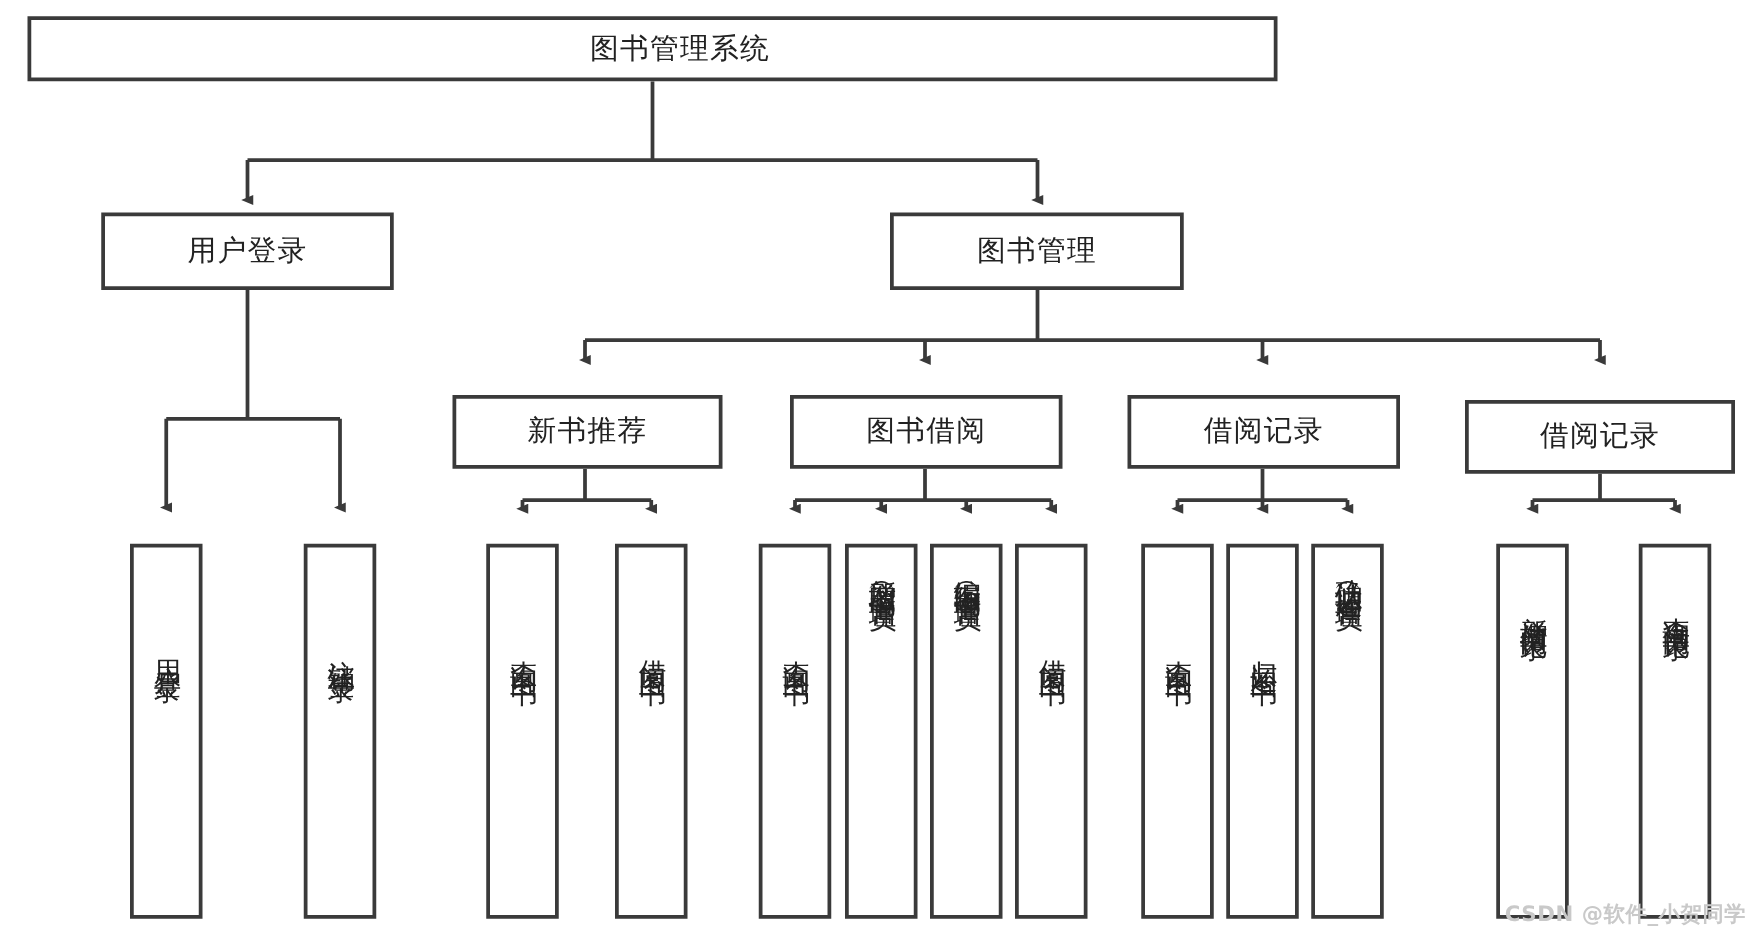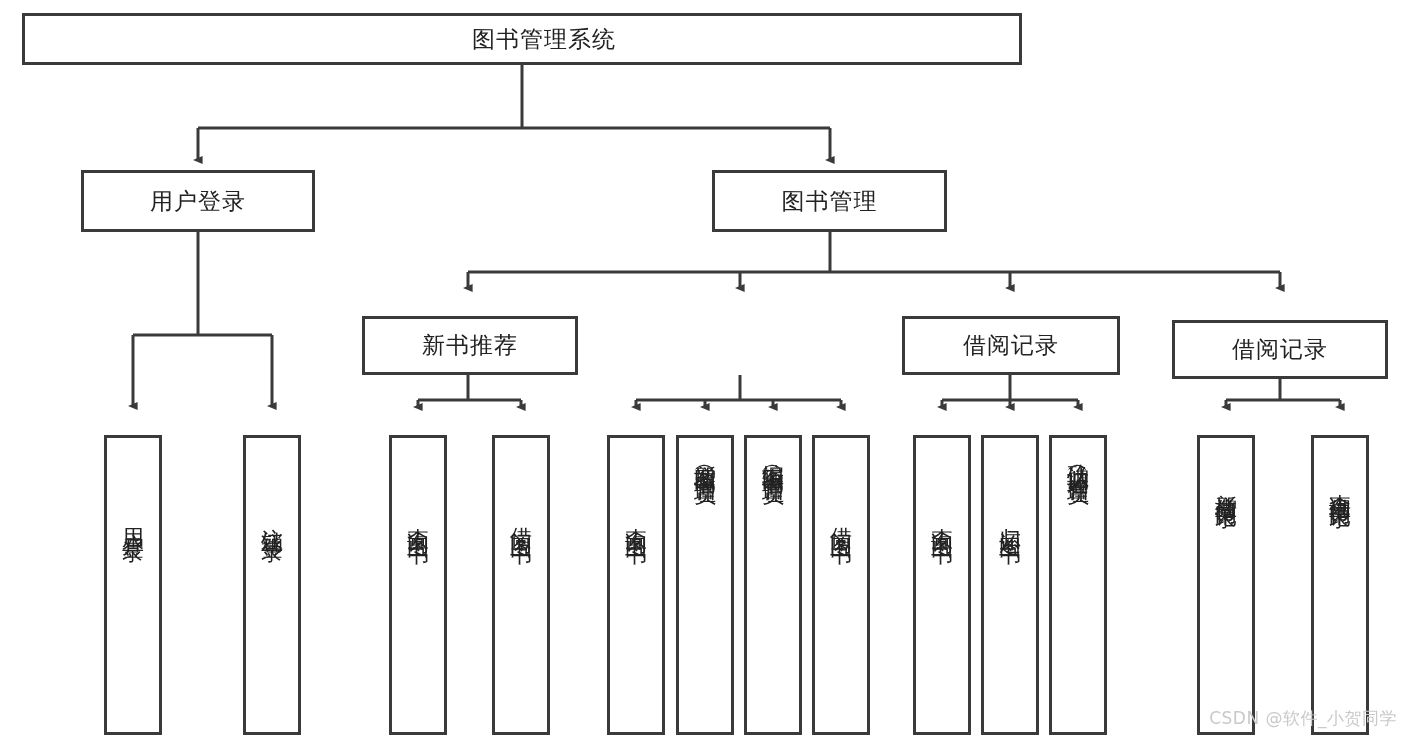--- a/index.html
+++ b/index.html
@@ -52,27 +52,28 @@
     letter-spacing:5px;
     line-height:1;
     white-space:nowrap;
   }
   .node.leaf.tall-text .node-label{
     letter-spacing:3px;
   }
   .watermark{
     position:absolute;
     right:8px;
-    bottom:17px;
+    bottom:4px;
     font-size:17px;
     color:#c9c9c9;
     letter-spacing:0.5px;
     z-index:5;
     white-space:nowrap;
     user-select:none;
+    font-weight:bold;
   }
 </style>
 </head>
 <body>
 
 <div id="canvas">
 
   <svg id="wires" viewBox="0 0 1405 747">
     <defs>
       <marker id="arrow" markerWidth="10" markerHeight="10" refX="4.2" refY="5" orient="auto" markerUnits="userSpaceOnUse">
@@ -132,20 +133,23 @@
   </div>
 
   <div class="node" style="left:712px;top:170px;width:235px;height:62px;">
     <span class="node-label">图书管理</span>
   </div>
 
   <div class="node" style="left:362px;top:316px;width:216px;height:59px;">
     <span class="node-label">新书推荐</span>
   </div>
 
+  <div class="node" style="left:632px;top:316px;width:218px;height:59px;">
+    <span class="node-label">图书借阅</span>
+  </div>
 
   <div class="node" style="left:902px;top:316px;width:218px;height:59px;">
     <span class="node-label">借阅记录</span>
   </div>
 
   <div class="node" style="left:1172px;top:320px;width:216px;height:59px;">
     <span class="node-label">借阅记录</span>
   </div>
 
   <div class="node leaf" style="left:104px;top:435px;width:58px;height:300px;padding-top:72px;">

